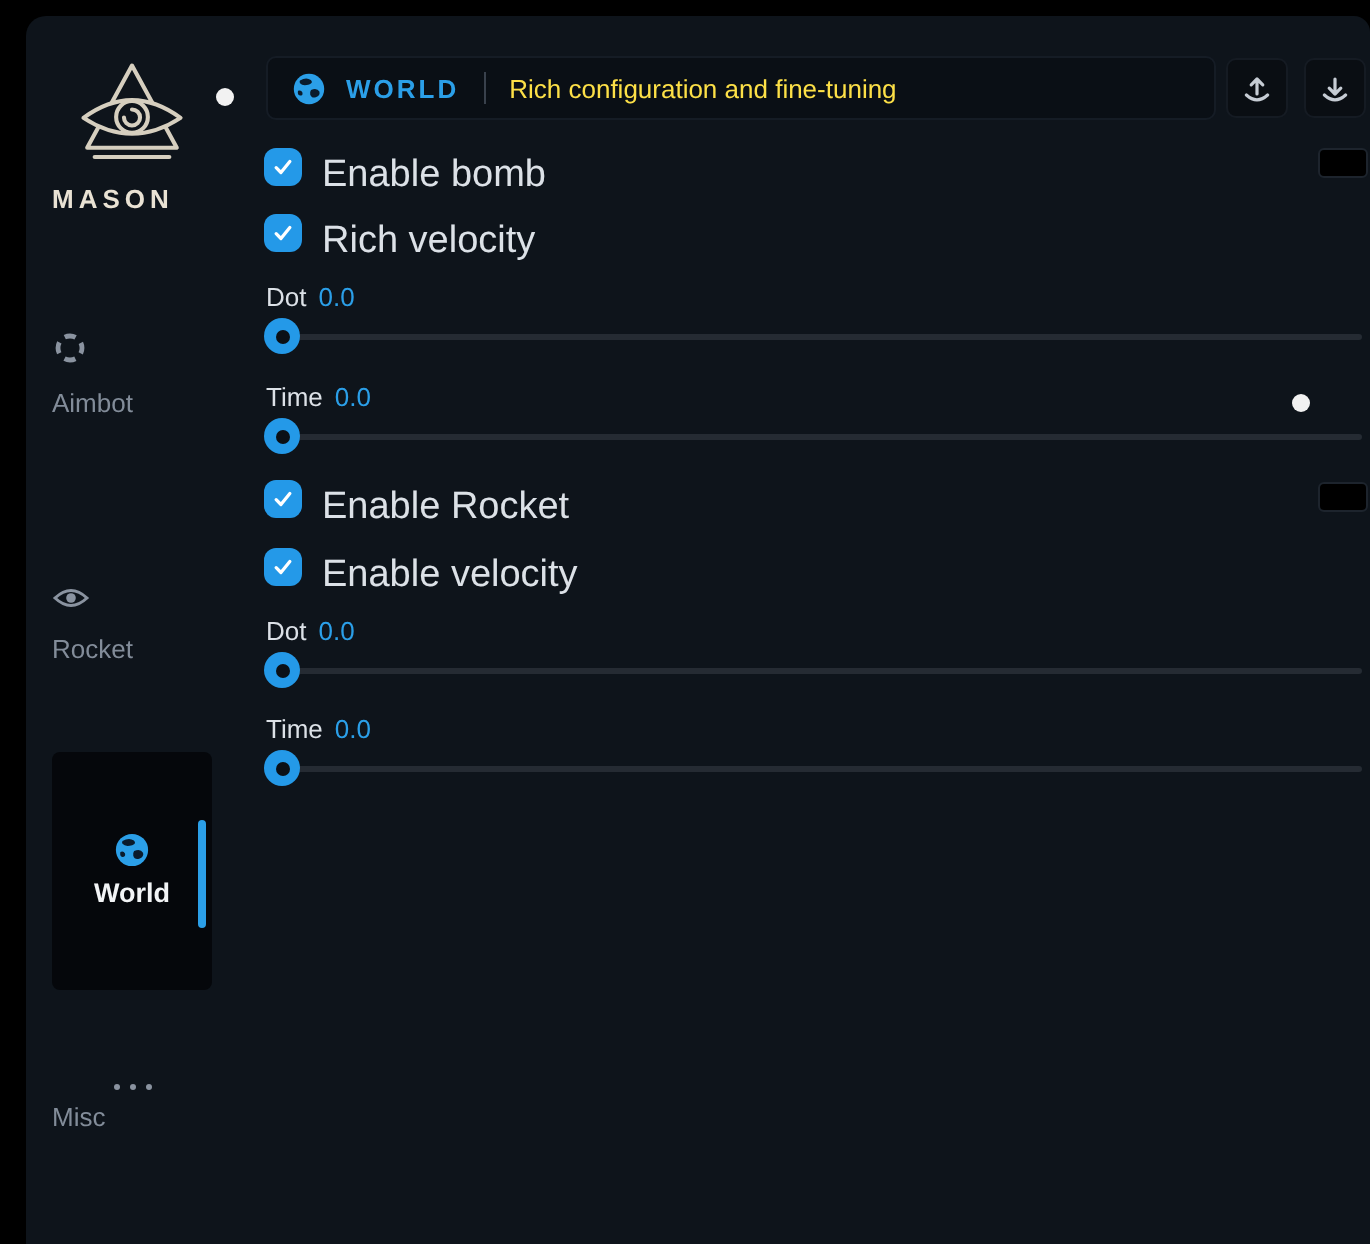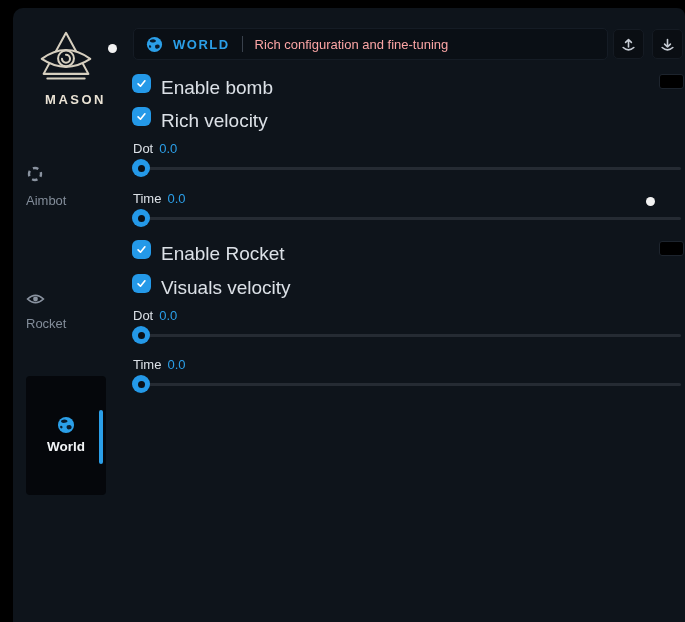--- a/index.html
+++ b/index.html
@@ -4,21 +4,21 @@
 <style>
   * { margin:0; padding:0; box-sizing:border-box; }
   html,body { background:#000; }
   body { font-family:"Liberation Sans", sans-serif; }
   .screen { position:relative; width:685px; height:622px; background:#000; overflow:hidden; }
   .window { position:absolute; left:13px; top:8px; width:672px; height:614px;
             background:#0e141b; border-radius:10px 8px 0 0; }
 
   
   .logo { position:absolute; left:25px; top:20px; width:56px; height:60px; }
-  .logo-label { position:absolute; left:13px; top:84px; width:80px; text-align:right;
+  .logo-label { position:absolute; left:13px; top:84px; width:80px; text-align:left;
                 color:#e9e2d4; font-size:13px; font-weight:bold; letter-spacing:2.5px; }
   .nav-item { position:absolute; left:13px; width:80px; text-align:left; cursor:pointer; }
   .nav-item .nav-icon { display:inline-block; }
   .nav-item .nav-label { display:block; margin-top:6px; color:#828c99; font-size:13px; }
   .nav-aimbot { top:157px; }
   .nav-visuals { top:284px; }
   .nav-misc { top:528px; }
   .dots { display:flex; justify-content:center; gap:5px; padding-top:6px; }
   .dots i { width:3px; height:3px; border-radius:50%; background:#8a93a0; }
 
@@ -29,21 +29,21 @@
                            color:#f2f4f6; font-size:13.5px; font-weight:bold; }
   .world-indicator { position:absolute; left:73px; top:34px; width:4px; height:54px;
                      background:#2b9fe8; border-radius:2px; }
 
   
   .header-bar { position:absolute; left:120px; top:20px; width:475px; height:32px;
                 background:#0a0f15; border:1px solid #151c25; border-radius:5px;
                 display:flex; align-items:center; padding:0 12px; }
   .header-title { color:#2b9fe8; font-size:13px; font-weight:bold; letter-spacing:1.5px; margin-left:10px; }
   .header-divider { width:1px; height:16px; background:#39414c; margin:0 12px; }
-  .header-subtitle { color:#fca5a5; font-size:13px; }
+  .header-subtitle { color:#fde047; font-size:13px; }
   .icon-btn { position:absolute; top:21px; width:31px; height:30px; background:#0a0e13;
               border:1px solid #151b23; border-radius:5px; display:flex; align-items:center;
               justify-content:center; cursor:pointer; }
   .btn-upload { left:600px; }
   .btn-download { left:639px; }
 
   
   .checkbox { position:absolute; left:119px; width:19px; height:19px; border-radius:6px;
               background:#2499e8; display:flex; align-items:center; justify-content:center; cursor:pointer; }
   .row-label { position:absolute; left:148px; color:#dce1e7; font-size:19px; }
@@ -106,20 +106,28 @@
       <svg class="nav-icon" width="18" height="18" viewBox="0 0 17 17">
         <circle cx="8.5" cy="8.5" r="7.6" fill="#2b9fe8"></circle>
         <path d="M4 4.2 q3.2 -1.8 5.4 -0.2 q1.4 1.4 -0.8 2.2 q-3.2 1 -4.6 -0.6 q-0.4 -0.8 0 -1.4 z" fill="#0a1b2c"></path>
         <path d="M9.5 9 q3 -1.2 4.2 0.8 q0.6 2 -1.8 2.8 q-2.2 0.6 -2.8 -1.4 q-0.2 -1.4 0.4 -2.2 z" fill="#0a1b2c"></path>
         <path d="M3 9.4 q1.6 -0.6 2.2 0.8 q0.4 1.6 -1.2 1.6 q-1.4 -0.2 -1 -2.4 z" fill="#0a1b2c"></path>
       </svg>
       <span class="nav-label">World</span>
       <span class="world-indicator"></span>
     </div>
 
+    <div class="nav-item nav-misc">
+      <span class="dots">
+          <i></i>
+          <i></i>
+          <i></i>
+        </span>
+      <span class="nav-label">Misc</span>
+    </div>
 
     <div class="header-bar">
       <svg width="17" height="17" viewBox="0 0 17 17">
         <circle cx="8.5" cy="8.5" r="7.6" fill="#2b9fe8"></circle>
         <path d="M4 4.2 q3.2 -1.8 5.4 -0.2 q1.4 1.4 -0.8 2.2 q-3.2 1 -4.6 -0.6 q-0.4 -0.8 0 -1.4 z" fill="#0a1b2c"></path>
         <path d="M9.5 9 q3 -1.2 4.2 0.8 q0.6 2 -1.8 2.8 q-2.2 0.6 -2.8 -1.4 q-0.2 -1.4 0.4 -2.2 z" fill="#0a1b2c"></path>
         <path d="M3 9.4 q1.6 -0.6 2.2 0.8 q0.4 1.6 -1.2 1.6 q-1.4 -0.2 -1 -2.4 z" fill="#0a1b2c"></path>
       </svg>
       <span class="header-title">WORLD</span>
       <span class="header-divider"></span>
@@ -172,21 +180,21 @@
         </svg>
     </div>
     <span class="row-label lb-3">Enable Rocket</span>
     <span class="swatch sw-3"></span>
 
     <div class="checkbox cb-4">
       <svg width="13" height="13" viewBox="0 0 19 19" fill="none" stroke="#ffffff" stroke-width="2.4" stroke-linecap="round" stroke-linejoin="round">
           <path d="M4.5 10 L8 13.5 L14.5 5.5"></path>
         </svg>
     </div>
-    <span class="row-label lb-4">Visuals velocity</span>
+    <span class="row-label lb-4">Enable velocity</span>
 
     <div class="slider-label sl-lab-3">
       <span class="sl-name">Dot</span><span class="sl-value">0.0</span>
     </div>
     <div class="slider-track sl-trk-3"></div>
     <div class="slider-handle sl-hnd-3"></div>
 
     <div class="slider-label sl-lab-4">
       <span class="sl-name">Time</span><span class="sl-value">0.0</span>
     </div>

